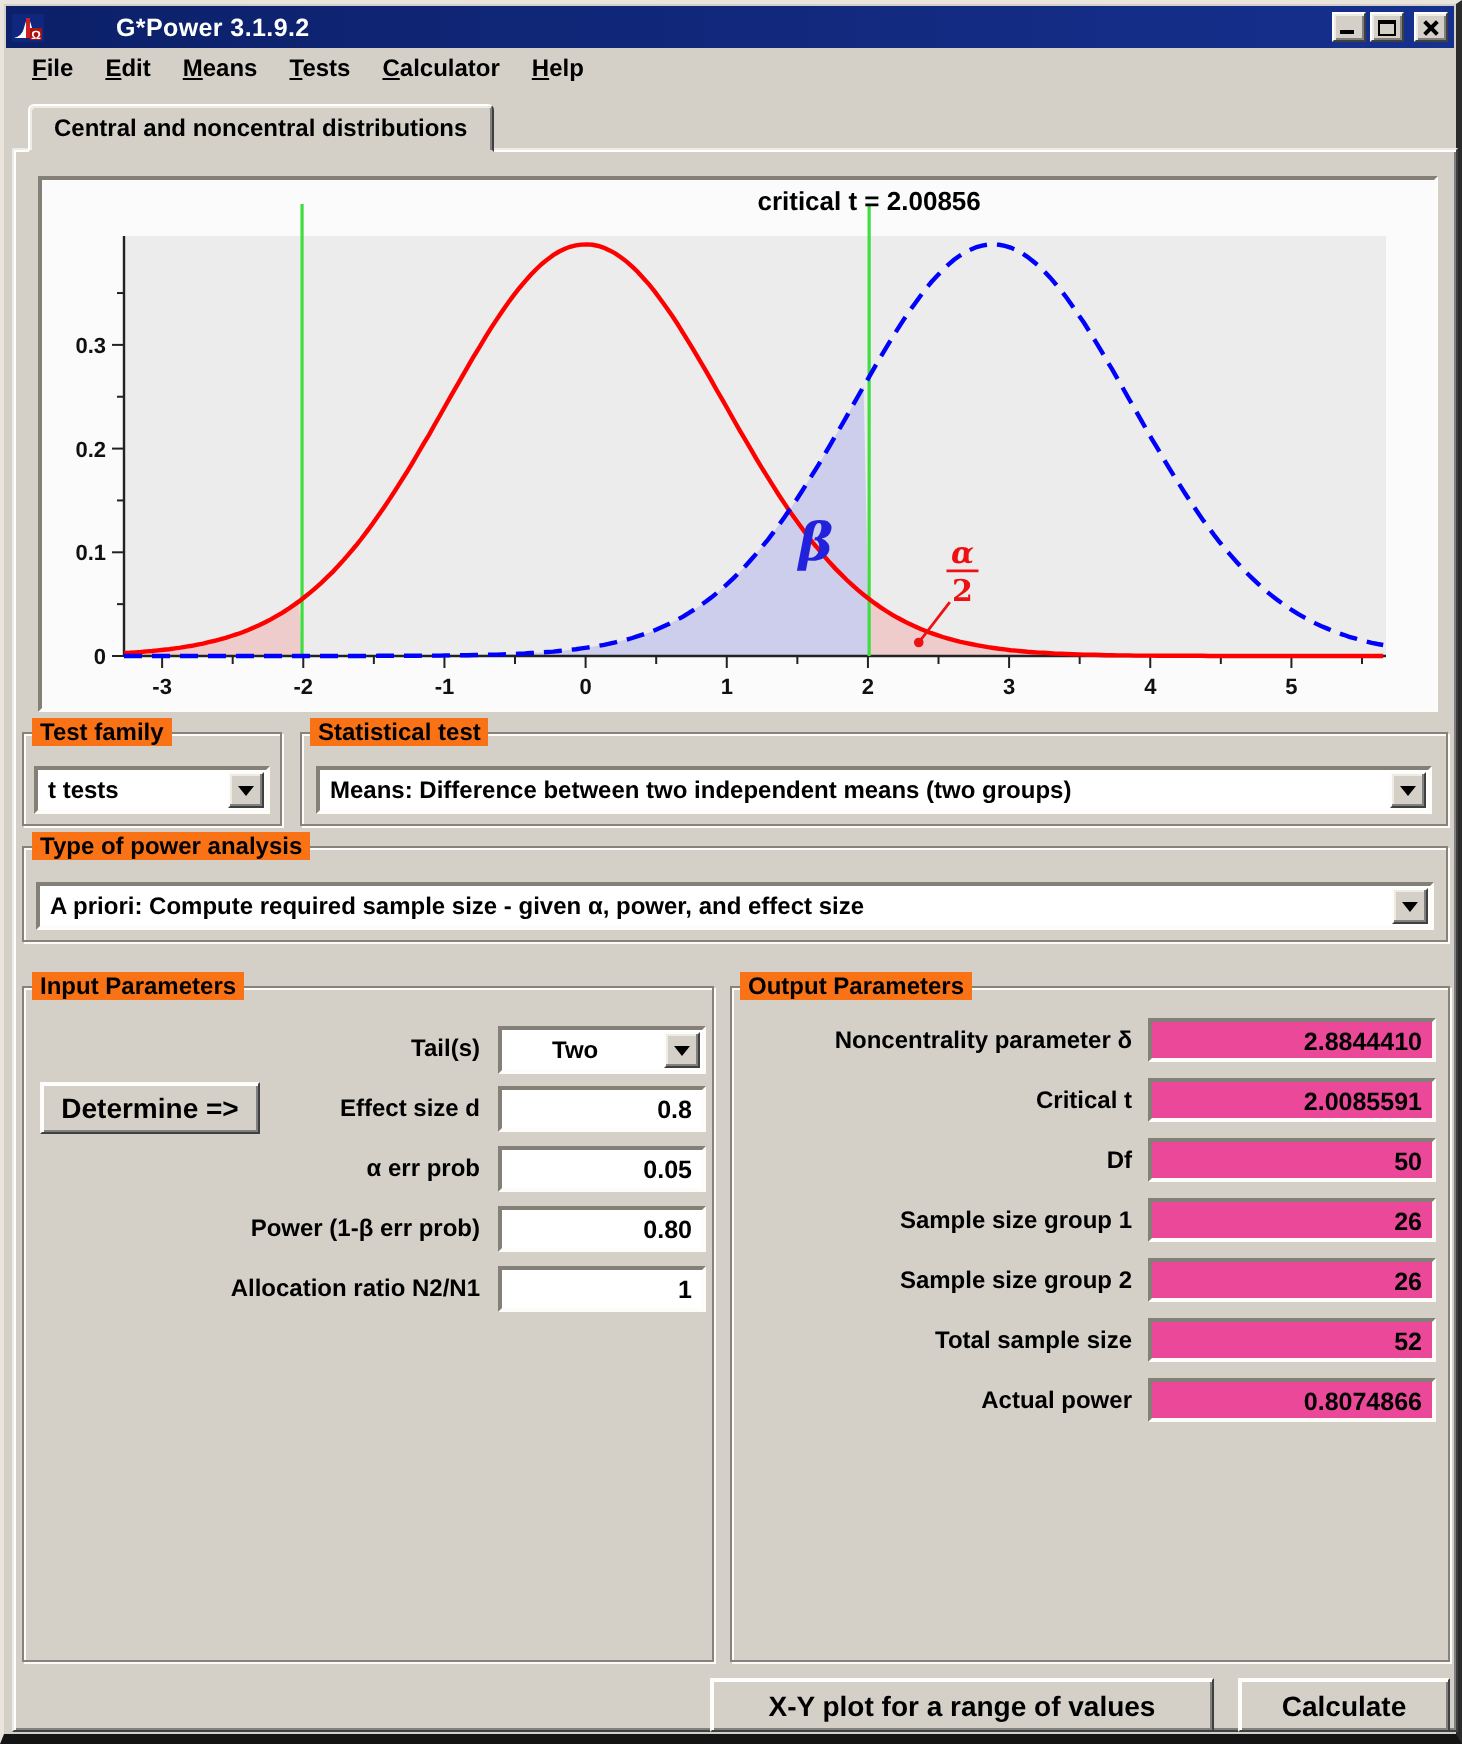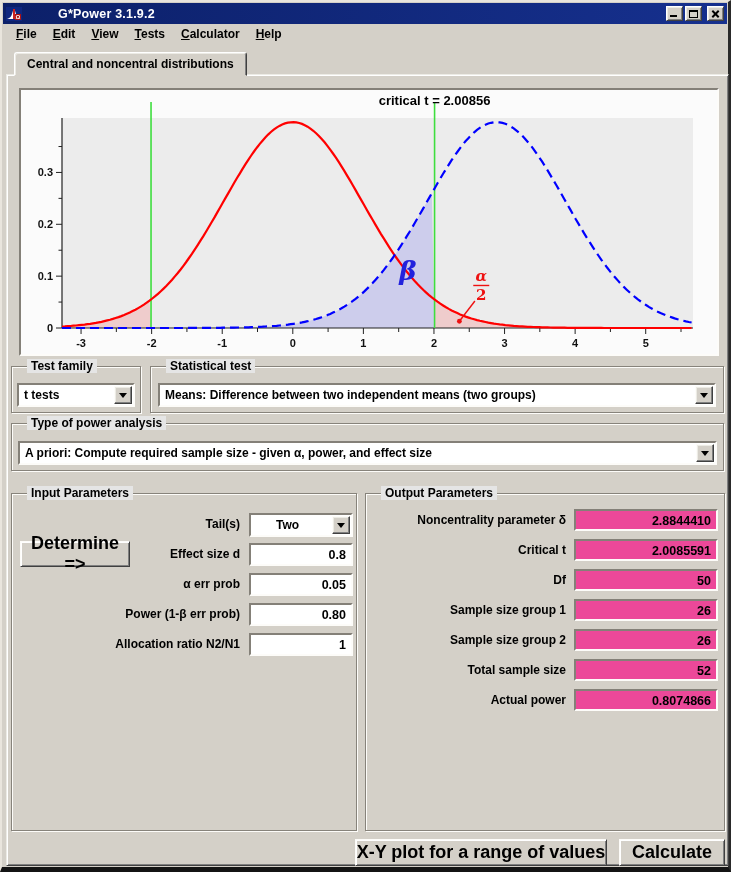--- a/index.html
+++ b/index.html
@@ -46,21 +46,21 @@
              border:1px solid; border-color:#ecebe5 #404040 #404040 #ecebe5;
              box-shadow: inset 1px 1px 0 #ffffff, inset -1px -1px 0 #808080; }
 
   
   .chart-box { position:absolute; left:12px; top:13px; width:700px; height:268px; background:#fbfbfb;
                border:2px solid; border-color:#848078 #fdfcf9 #fdfcf9 #848078; }
 
   
   .group { position:absolute; border:1px solid #87837b;
            box-shadow: inset 1px 1px 0 #fdfcf9, 1px 1px 0 #fdfcf9; }
-  .group-label { position:absolute; top:-8px; left:15px; background:#e5e5e5; padding:0 4px; white-space:nowrap; }
+  .group-label { position:absolute; top:-8px; left:4px; background:#f97316; padding:0 4px; white-space:nowrap; }
 
   .g-test-family { left:4px;  top:291px; width:130px; height:47px; }
   .g-stat-test   { left:143px; top:291px; width:574px; height:47px; }
   .g-power-type  { left:4px;  top:348px; width:713px; height:48px; }
   .g-input       { left:4px;  top:418px; width:346px; height:338px; }
   .g-output      { left:358px; top:418px; width:360px; height:338px; }
 
   
   .combo { position:absolute; height:24px; background:#ffffff; display:flex; align-items:stretch;
            border:2px solid; border-color:#848078 #fdfcf9 #fdfcf9 #848078; cursor:default; }
@@ -75,21 +75,21 @@
   .p-label { position:absolute; height:23px; line-height:23px; text-align:right; white-space:nowrap; }
   .tfield { position:absolute; height:23px; background:#fff; text-align:right; padding:0 5px;
             border:2px solid; border-color:#848078 #fdfcf9 #fdfcf9 #848078;
             font-family:inherit; font-size:12.5px; font-weight:700; width:104px; }
   .out-field { position:absolute; left:208px; width:144px; height:22px; line-height:18px; background:#ec4899;
                text-align:right; padding:1px 5px; font-size:12.5px;
                border:2px solid; border-color:#848078 #fdfcf9 #fdfcf9 #848078; }
 
   .btn { background:#d4d0c8; border:1px solid; border-color:#fdfcf9 #404040 #404040 #fdfcf9;
          box-shadow: inset 1px 1px 0 #ffffff, inset -1px -1px 0 #808080;
-         font-family:inherit; font-size:18px; font-weight:700; cursor:default;
+         font-family:inherit; font-size:14px; font-weight:700; cursor:default;
          display:flex; align-items:center; justify-content:center; }
   .determine-btn { position:absolute; left:8px; top:47px; width:110px; height:26px; }
   .footer-xy  { position:absolute; left:348px; top:764px; width:252px; height:27px; }
   .footer-calc{ position:absolute; left:612px; top:764px; width:106px; height:27px; }
 </style>
 </head>
 <body>
 
 <div class="window">
 
@@ -112,21 +112,21 @@
       <span class="tb-btn close">
           <span class="glyph-x1"></span>
           <span class="glyph-x2"></span>
         </span>
     </span>
   </div>
 
   <div class="menubar">
     <span class="menu-item">File</span>
     <span class="menu-item">Edit</span>
-    <span class="menu-item">View</span>
+    <span class="menu-item">Means</span>
     <span class="menu-item">Tests</span>
     <span class="menu-item">Calculator</span>
     <span class="menu-item">Help</span>
   </div>
 
   <div class="tabs">
     <div class="tab active">Central and noncentral distributions</div>
   </div>
 
   <div class="content">

